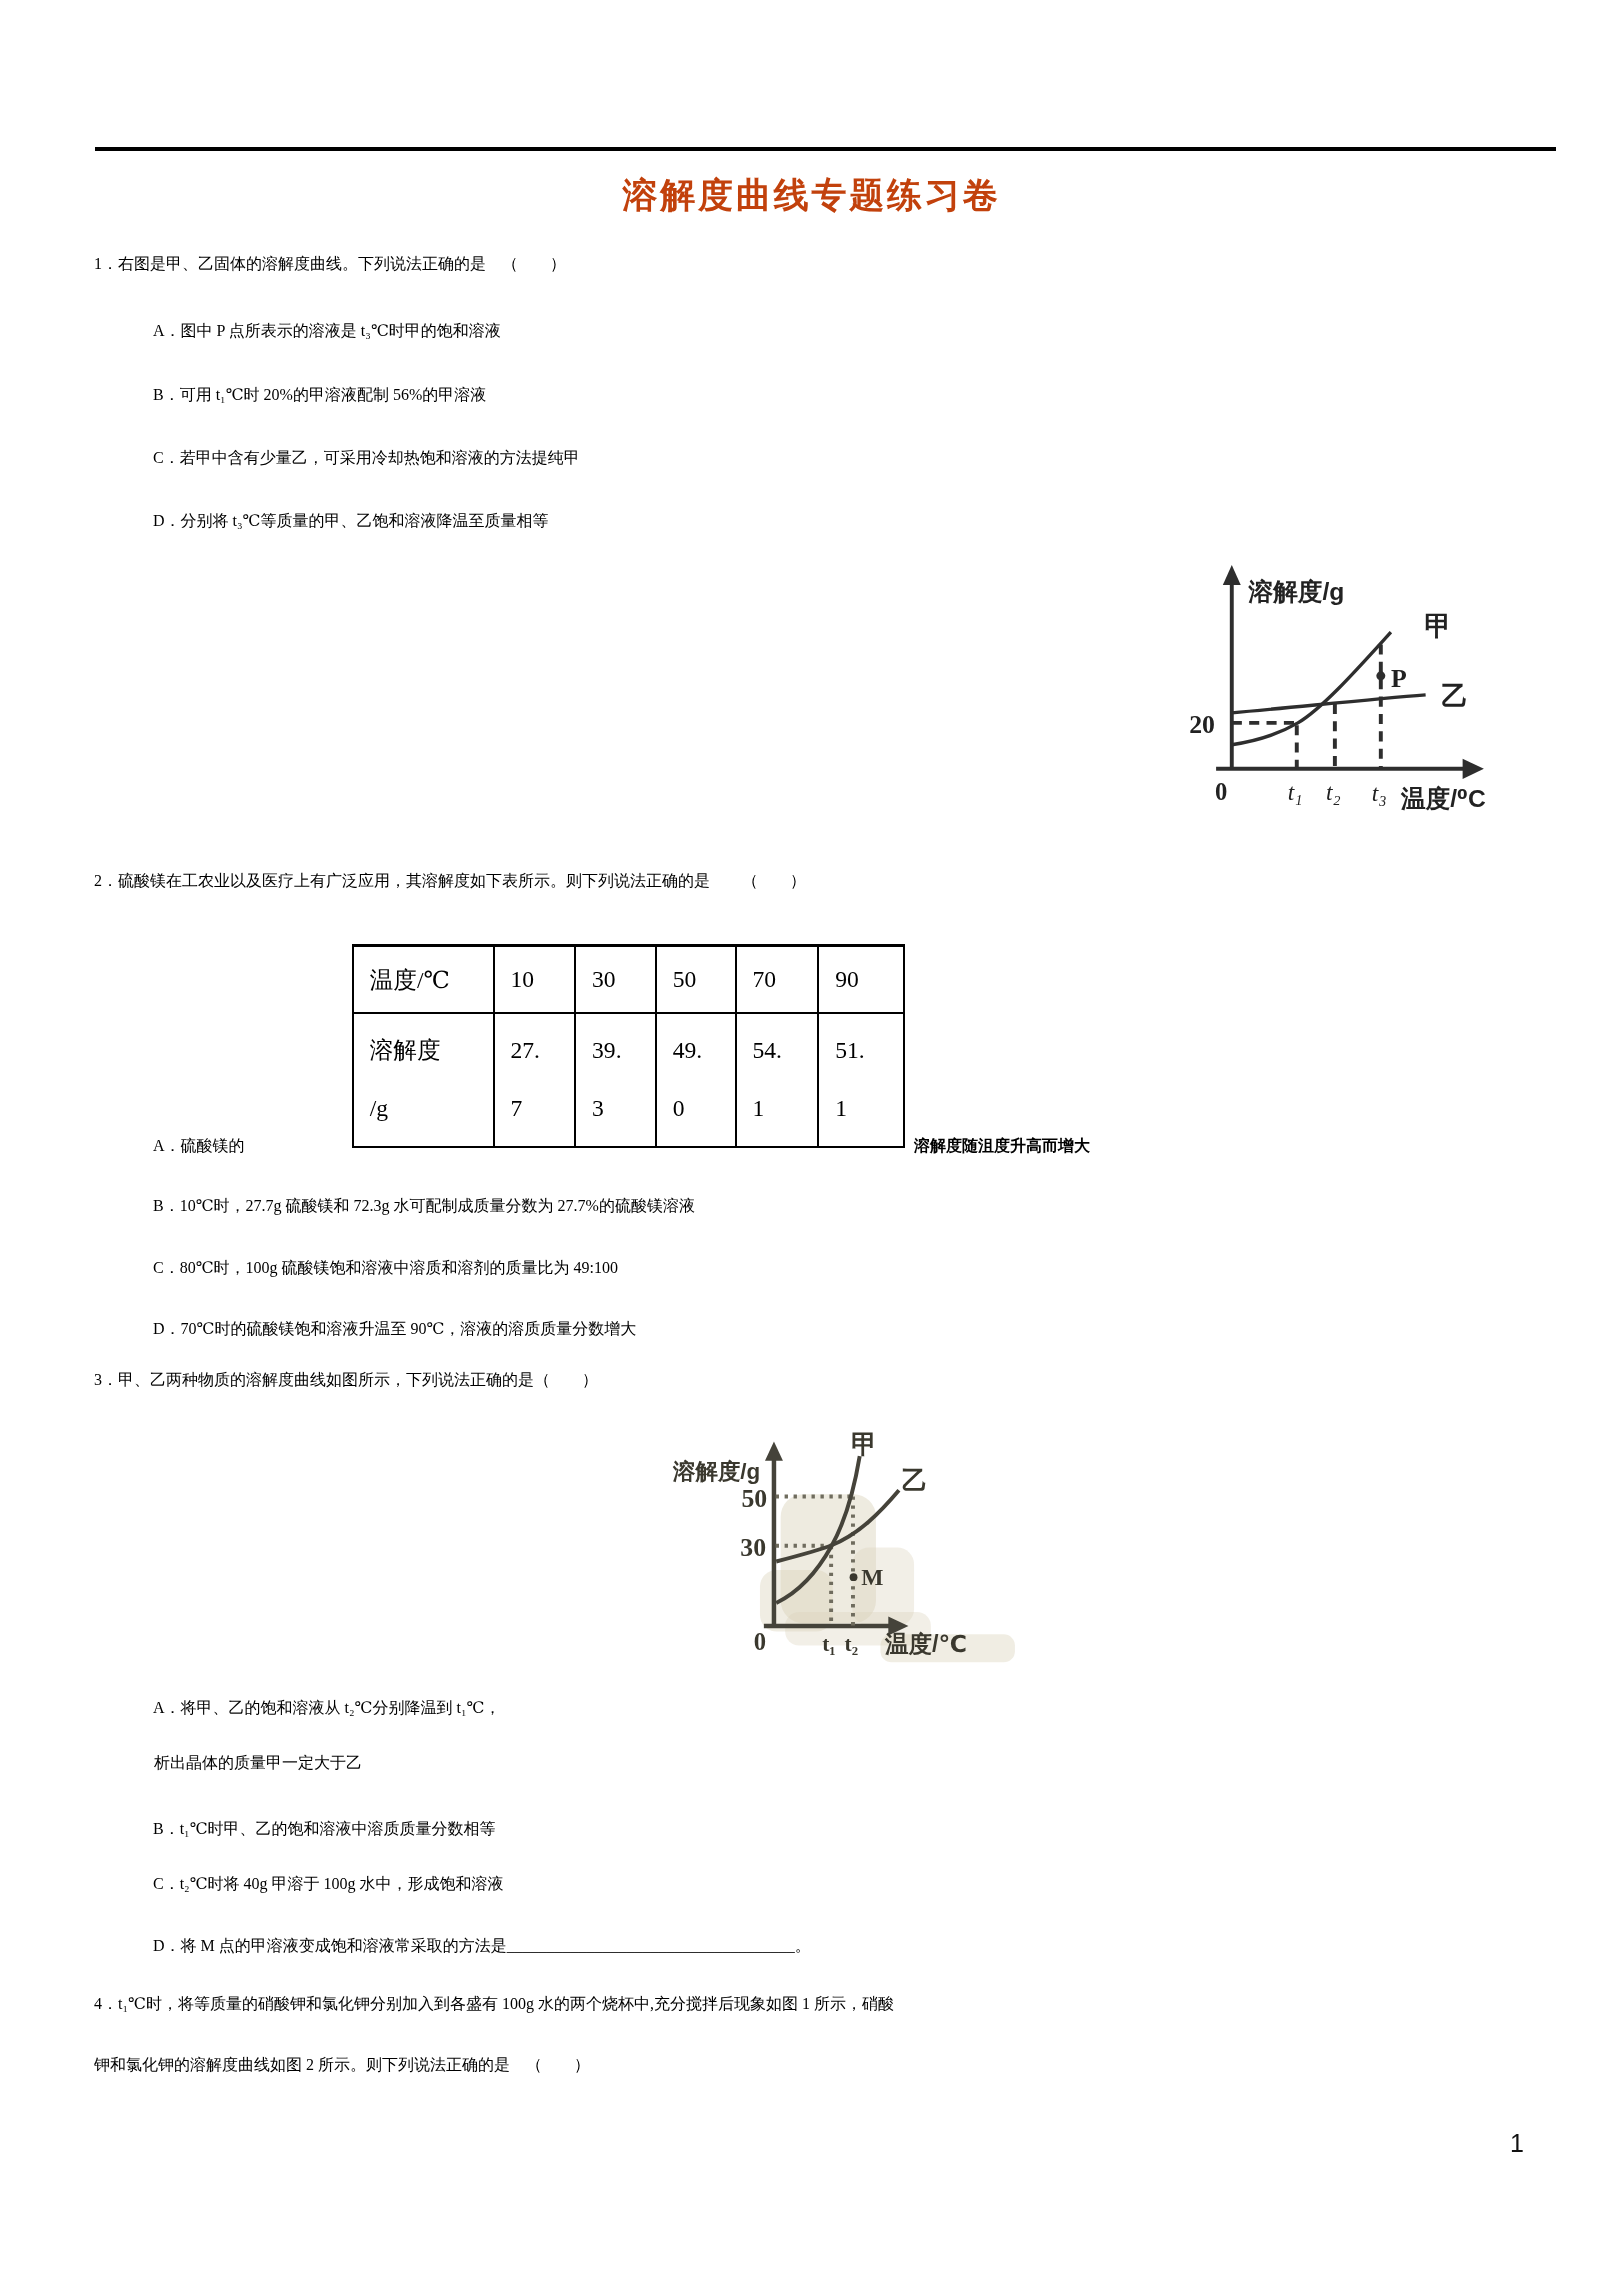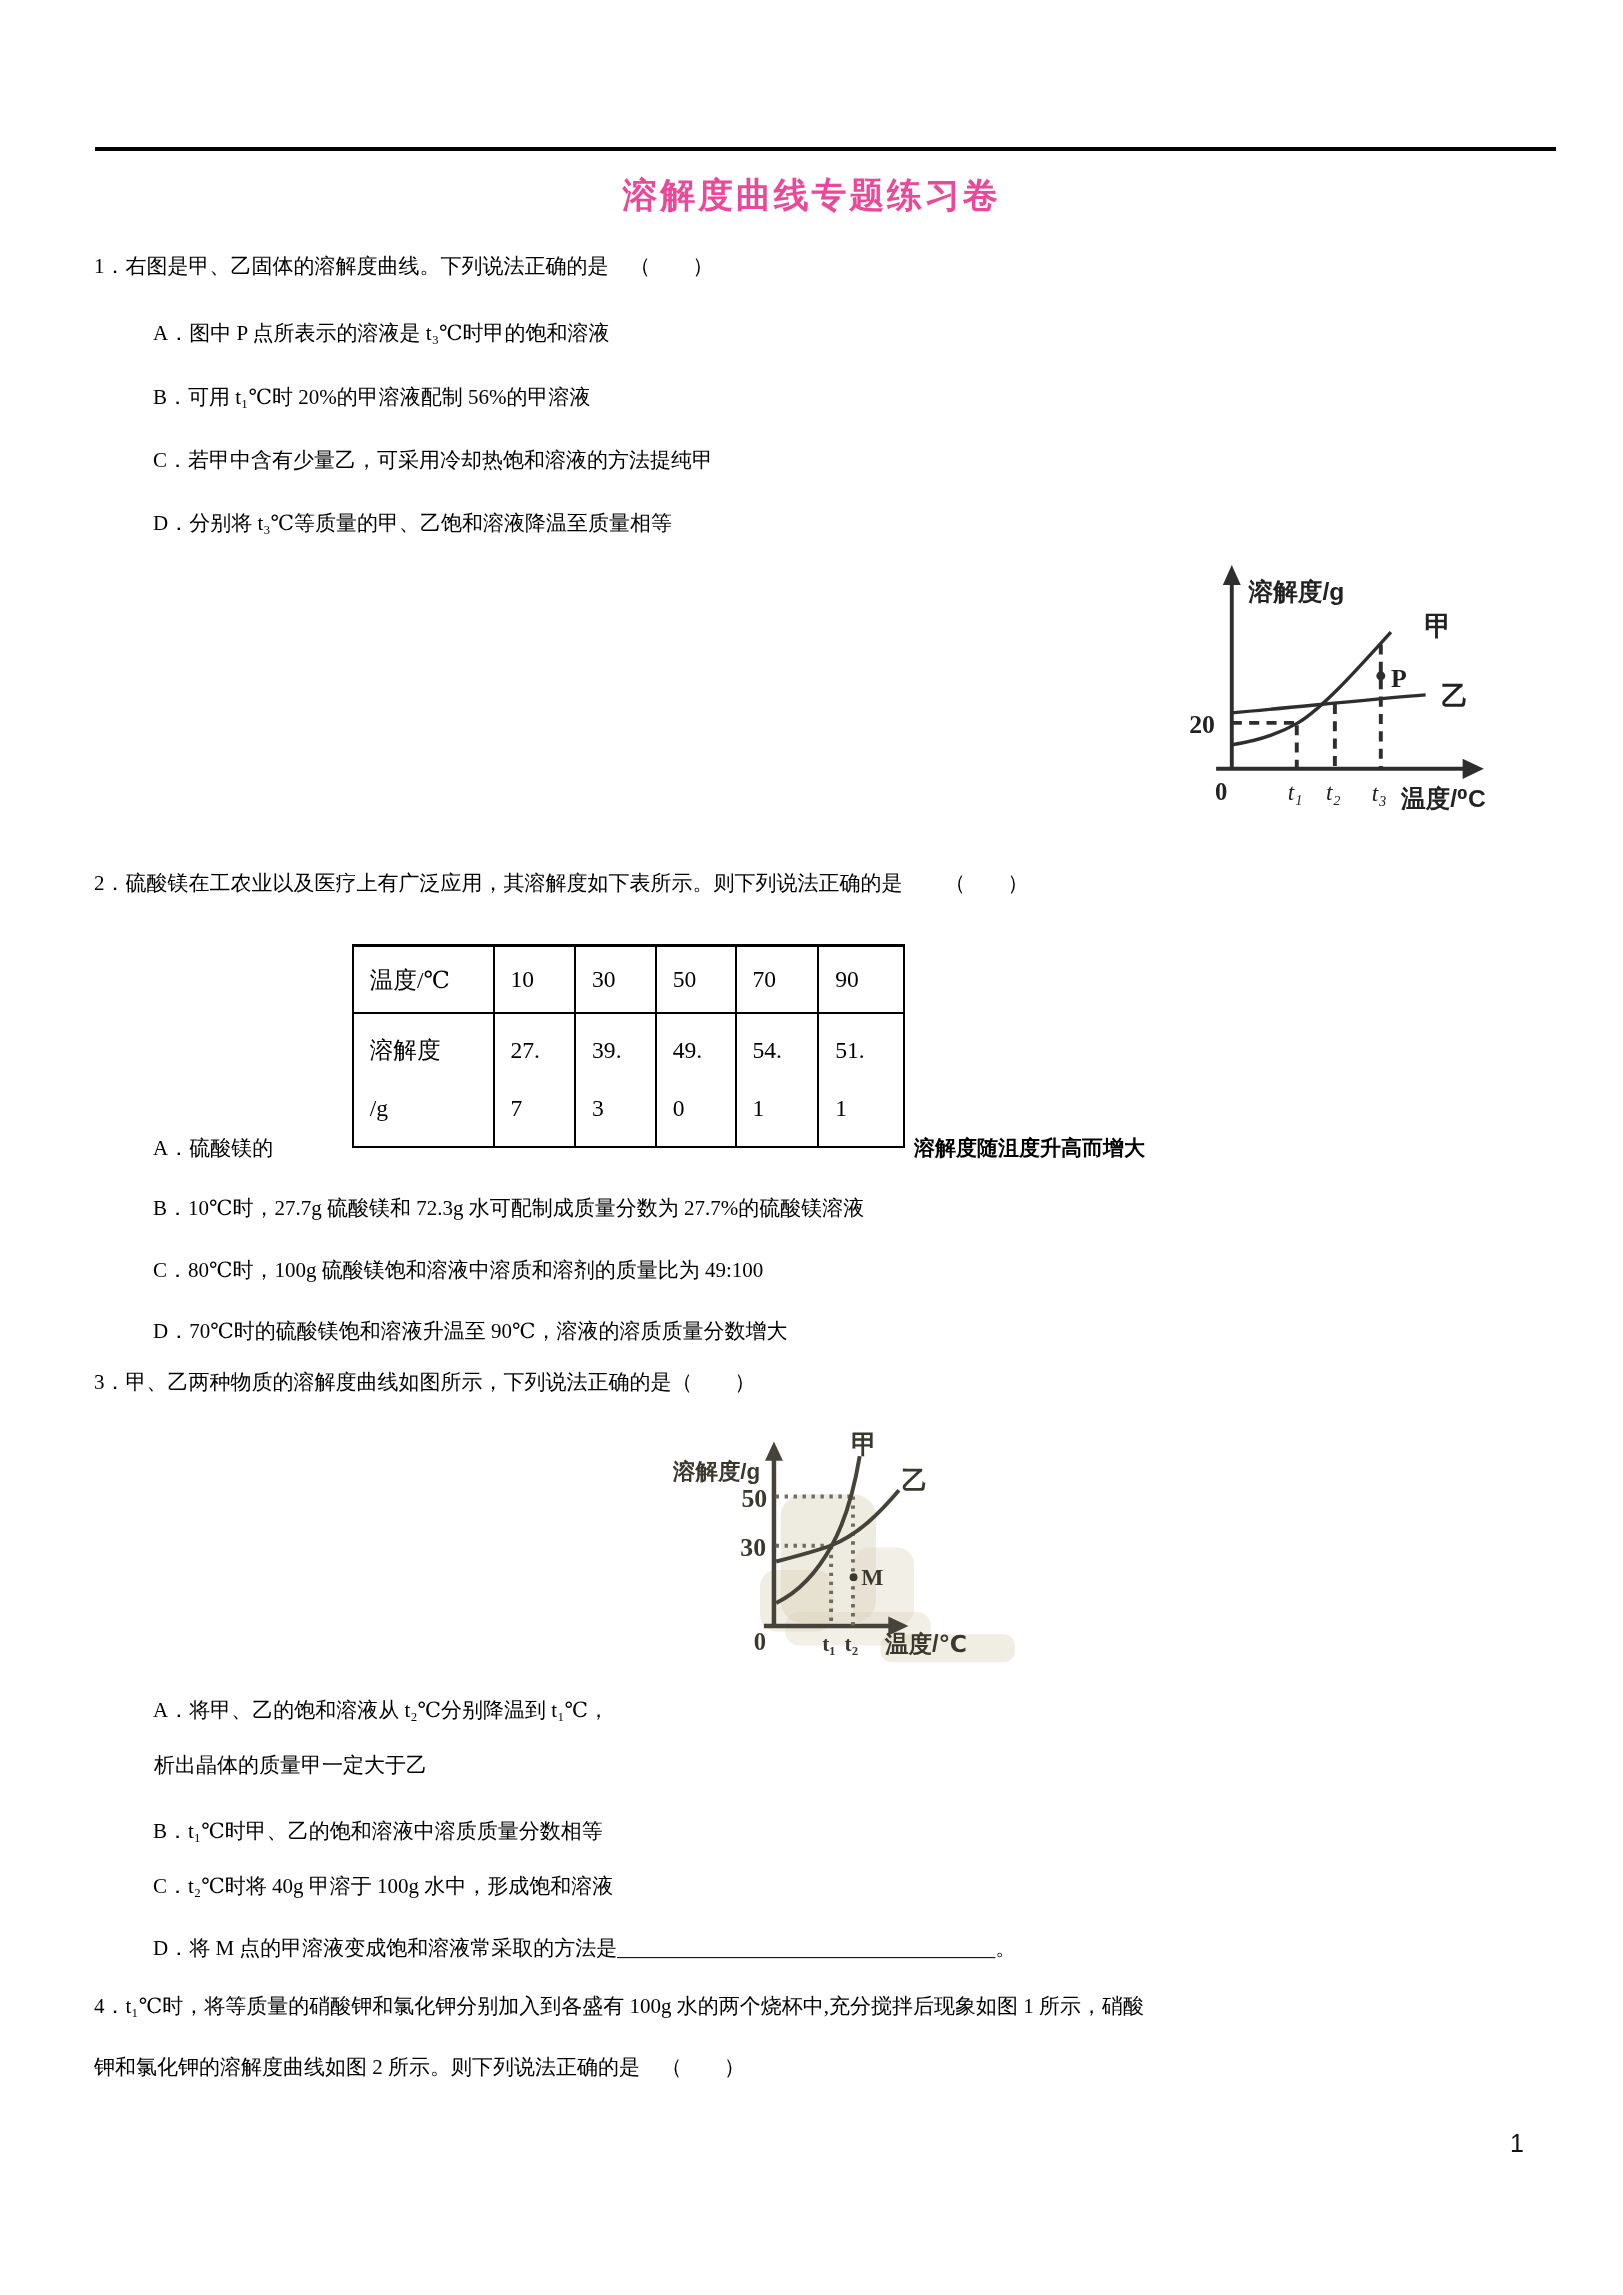--- a/index.html
+++ b/index.html
@@ -9,25 +9,25 @@
     background:#ffffff;
     font-family:"Liberation Serif","DejaVu Serif","DejaVu Sans",serif;
     color:#000;
     overflow:hidden;
   }
   .rule{
     position:absolute;left:95px;top:147px;width:1461px;height:3.9px;background:#000;
   }
   .title{
     position:absolute;left:0;top:172px;width:100%;
-    text-align:center;font-size:35px;font-weight:bold;color:#ec4899;
+    text-align:center;font-size:35px;font-weight:bold;color:#c2410c;
     letter-spacing:2.8px;
   }
   .line{
-    position:absolute;font-size:21px;white-space:nowrap;color:#000;
+    position:absolute;font-size:16px;white-space:nowrap;color:#000;
     line-height:1.2;
   }
   .soltable{
     position:absolute;left:352px;top:944px;border-collapse:collapse;
     font-size:23.6px;
   }
   .soltable td{
     border:2.2px solid #000;
     white-space:pre-line;
     vertical-align:middle;

